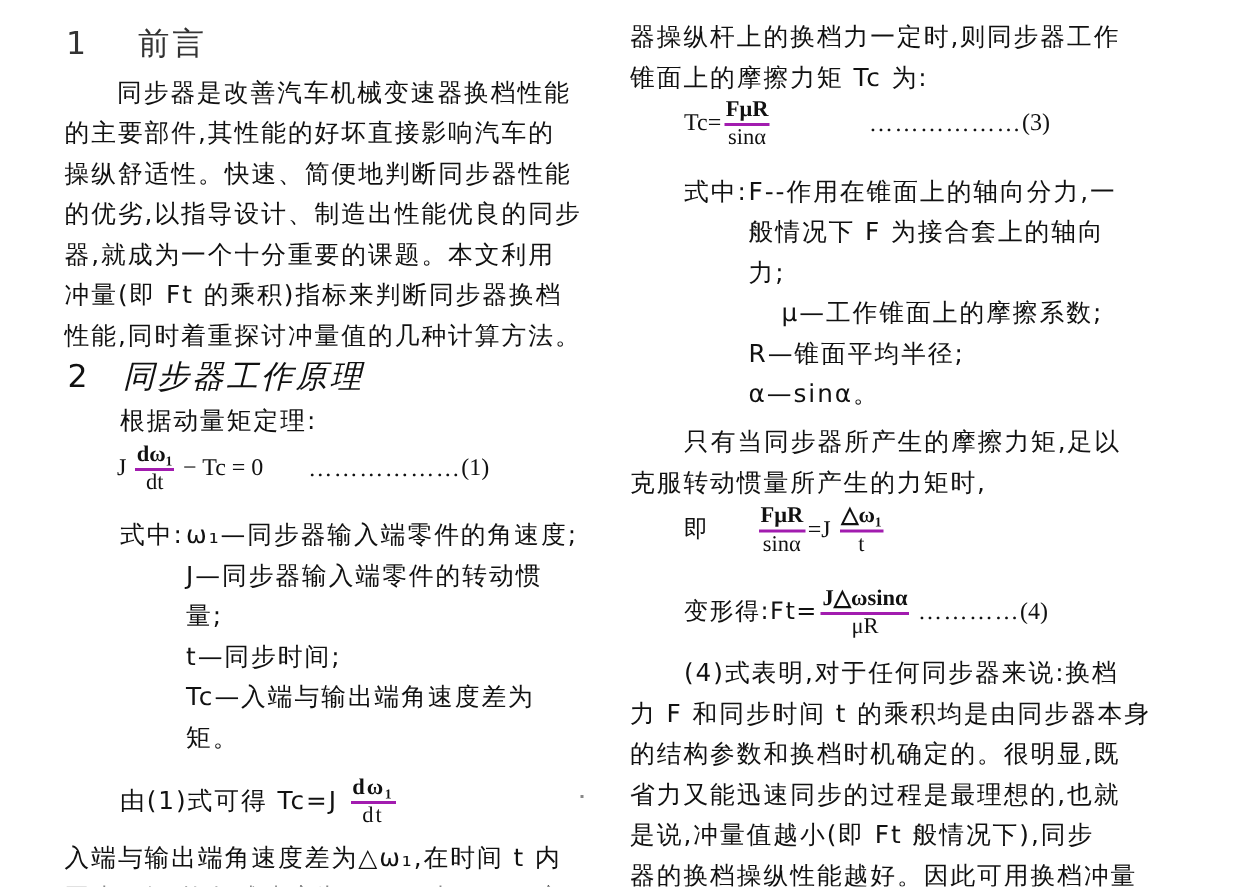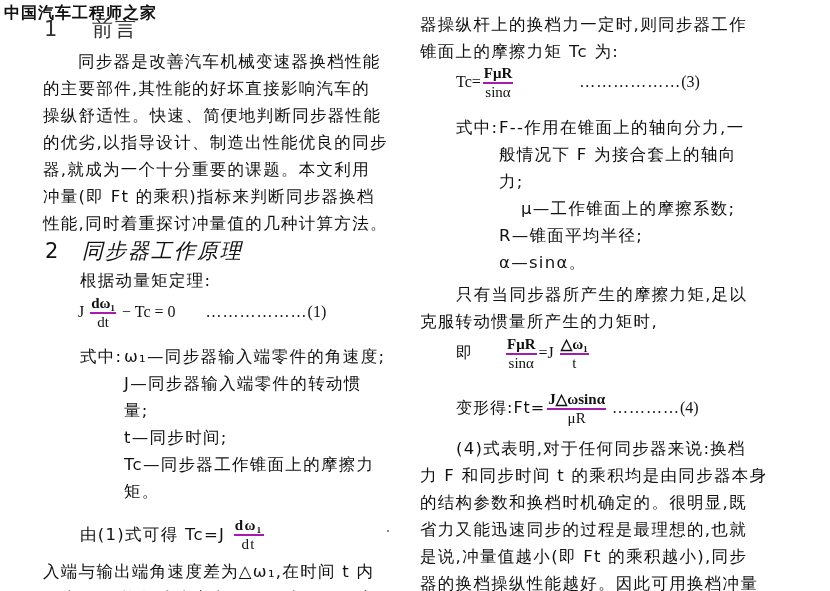--- a/index.html
+++ b/index.html
@@ -16,21 +16,20 @@
   .frac .den { display:block; padding-top:1px; }
   .eq { position:absolute; white-space:nowrap; font-family:"Liberation Serif", serif; font-size:16px; }
   .dots { letter-spacing:1px; }
   .mark { position:absolute; left:387px; top:530px; width:2px; height:2px; background:#888; }
 </style>
 </head>
 <body>
 
 <div class="page">
 
-  <div class="wm1">中国汽车工程师之家</div>
 
   <div>
     <div class="secnum" style="left:44px;top:16px;color:#333;">1</div>
     <div class="sectitle" style="left:92px;top:16px;color:#333;">前言</div>
 
     <div class="line" style="left:78px;top:51px;">同步器是改善汽车机械变速器换档性能</div>
     <div class="line" style="left:43px;top:78px;">的主要部件,其性能的好坏直接影响汽车的</div>
     <div class="line" style="left:43px;top:105px;">操纵舒适性。快速、简便地判断同步器性能</div>
     <div class="line" style="left:43px;top:132px;">的优劣,以指导设计、制造出性能优良的同步</div>
     <div class="line" style="left:43px;top:159px;">器,就成为一个十分重要的课题。本文利用</div>
@@ -50,21 +49,21 @@
       </span>
       <span>− Tc = 0</span>
       <span class="dots" style="margin-left:26px;">………………</span><span>(1)</span>
     </div>
 
     <div class="line" style="left:80px;top:346px;">式中:</div>
     <div class="line" style="left:124px;top:346px;">ω₁—同步器输入端零件的角速度;</div>
     <div class="line" style="left:124px;top:373px;">J—同步器输入端零件的转动惯</div>
     <div class="line" style="left:124px;top:400px;">量;</div>
     <div class="line" style="left:124px;top:427px;">t—同步时间;</div>
-    <div class="line" style="left:124px;top:454px;">Tc—同步器工作锥面上的摩擦力</div>
+    <div class="line" style="left:124px;top:454px;">Tc—入端与输出端角速度差为</div>
     <div class="line" style="left:124px;top:481px;">矩。</div>
 
     <div class="line" style="left:80px;top:518px;">
       <span>由(1)式可得 Tc=J</span>
       <span class="frac">
         <span class="num">dω₁</span>
         <span class="den">dt</span>
       </span>
     </div>
     <div class="mark"></div>
@@ -112,16 +111,16 @@
         <span class="num">J△ωsinα</span>
         <span class="den">μR</span>
       </span>
       <span class="dots">…………</span><span>(4)</span>
     </div>
 
     <div class="line" style="left:456px;top:438px;">(4)式表明,对于任何同步器来说:换档</div>
     <div class="line" style="left:420px;top:465px;">力 F 和同步时间 t 的乘积均是由同步器本身</div>
     <div class="line" style="left:420px;top:492px;">的结构参数和换档时机确定的。很明显,既</div>
     <div class="line" style="left:420px;top:519px;">省力又能迅速同步的过程是最理想的,也就</div>
-    <div class="line" style="left:420px;top:546px;">是说,冲量值越小(即 Ft 的乘积越小),同步</div>
+    <div class="line" style="left:420px;top:546px;">是说,冲量值越小(即 Ft 般情况下),同步</div>
     <div class="line" style="left:420px;top:573px;">器的换档操纵性能越好。因此可用换档冲量</div>
   </div>
 </div>
 
 </body></html>

